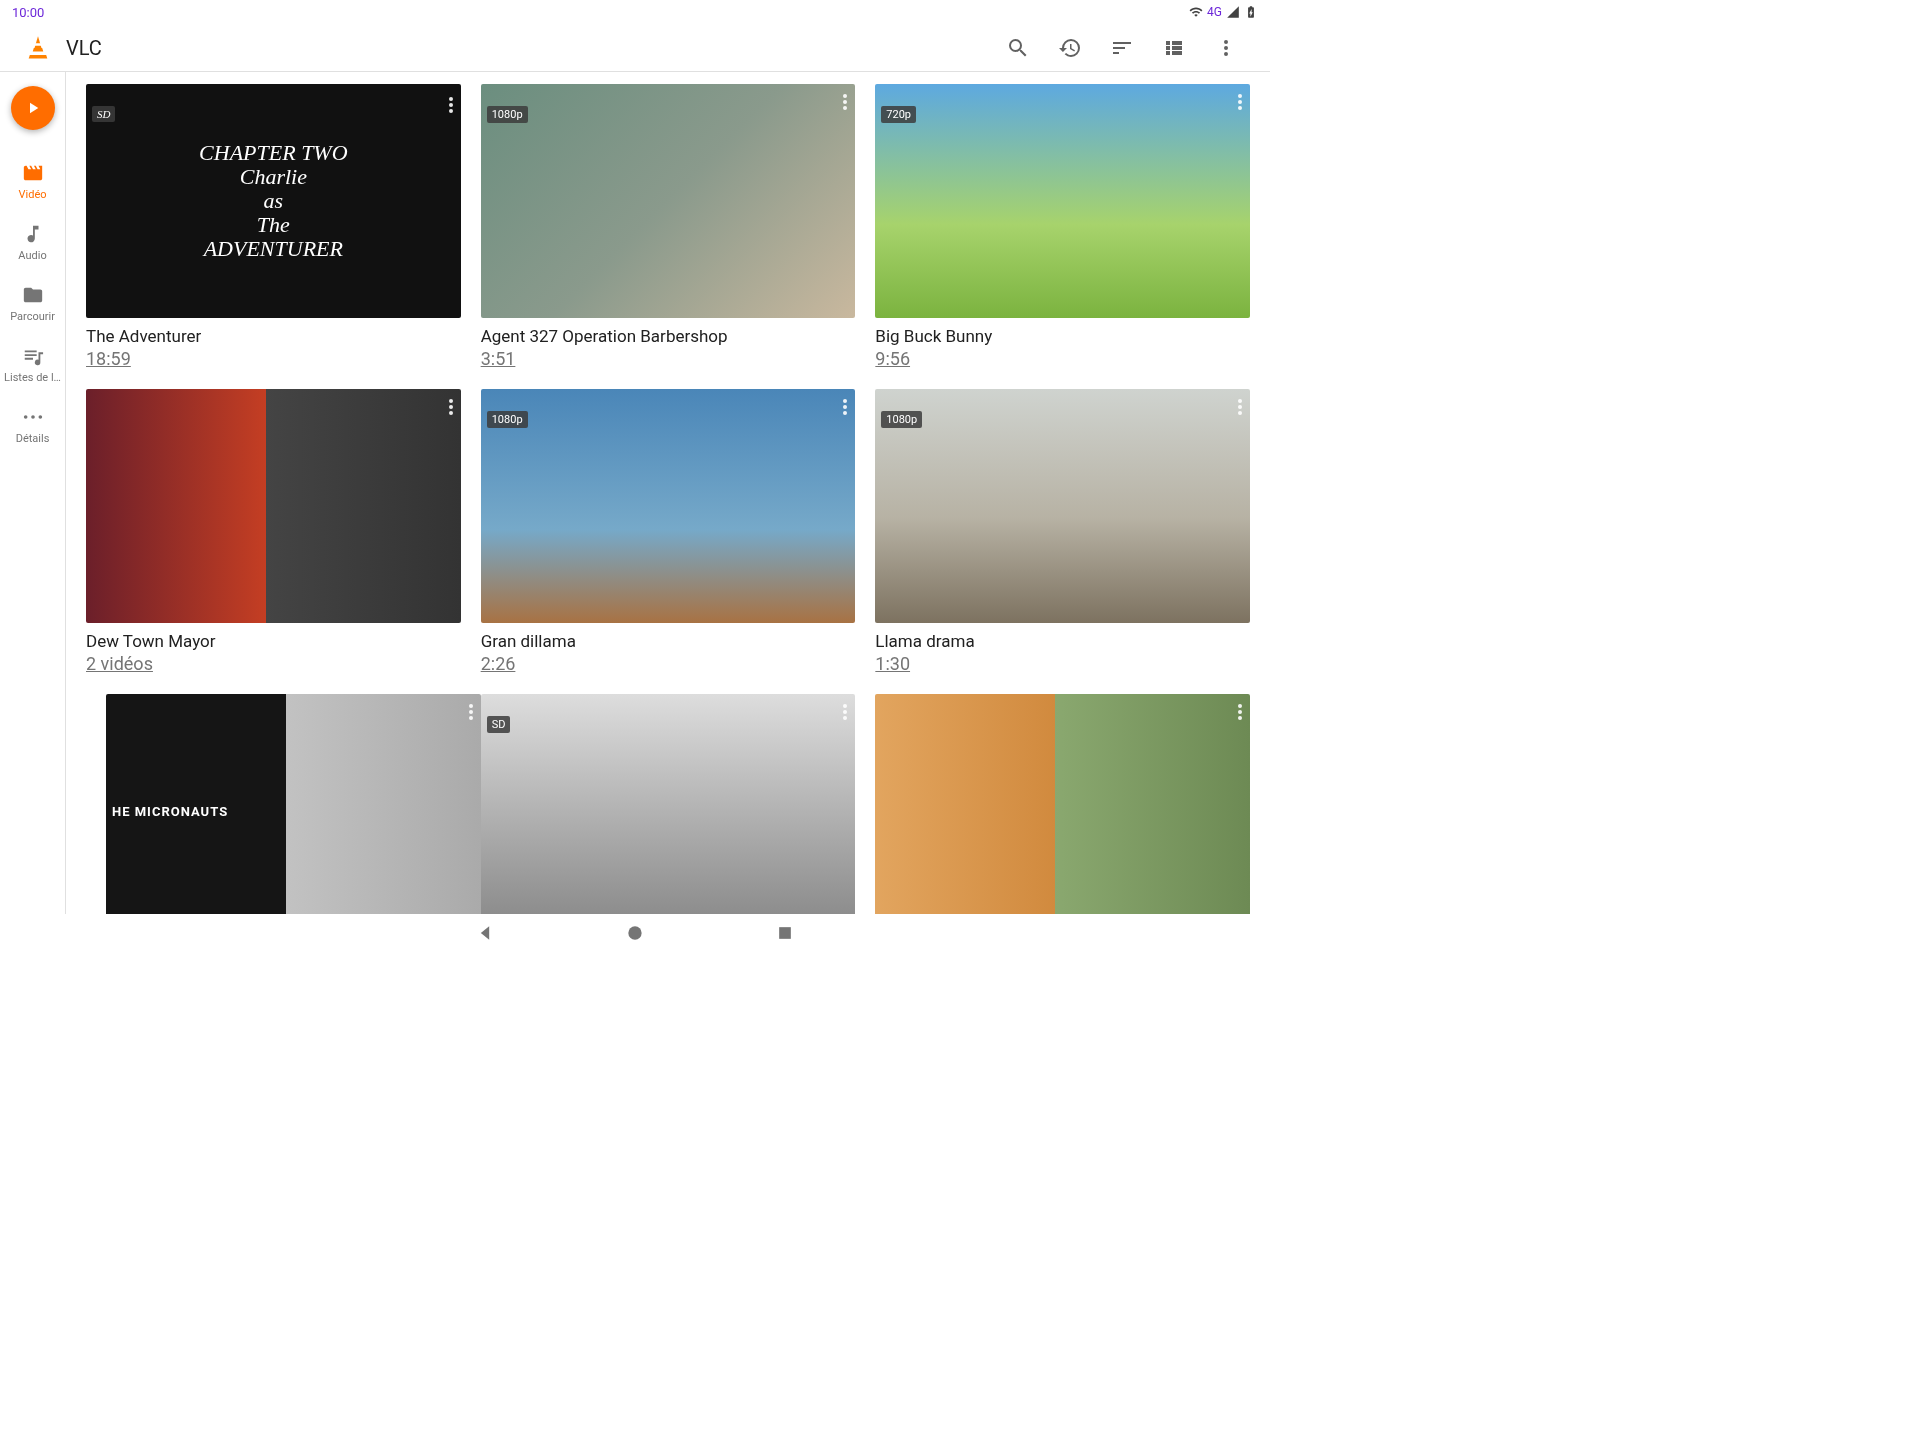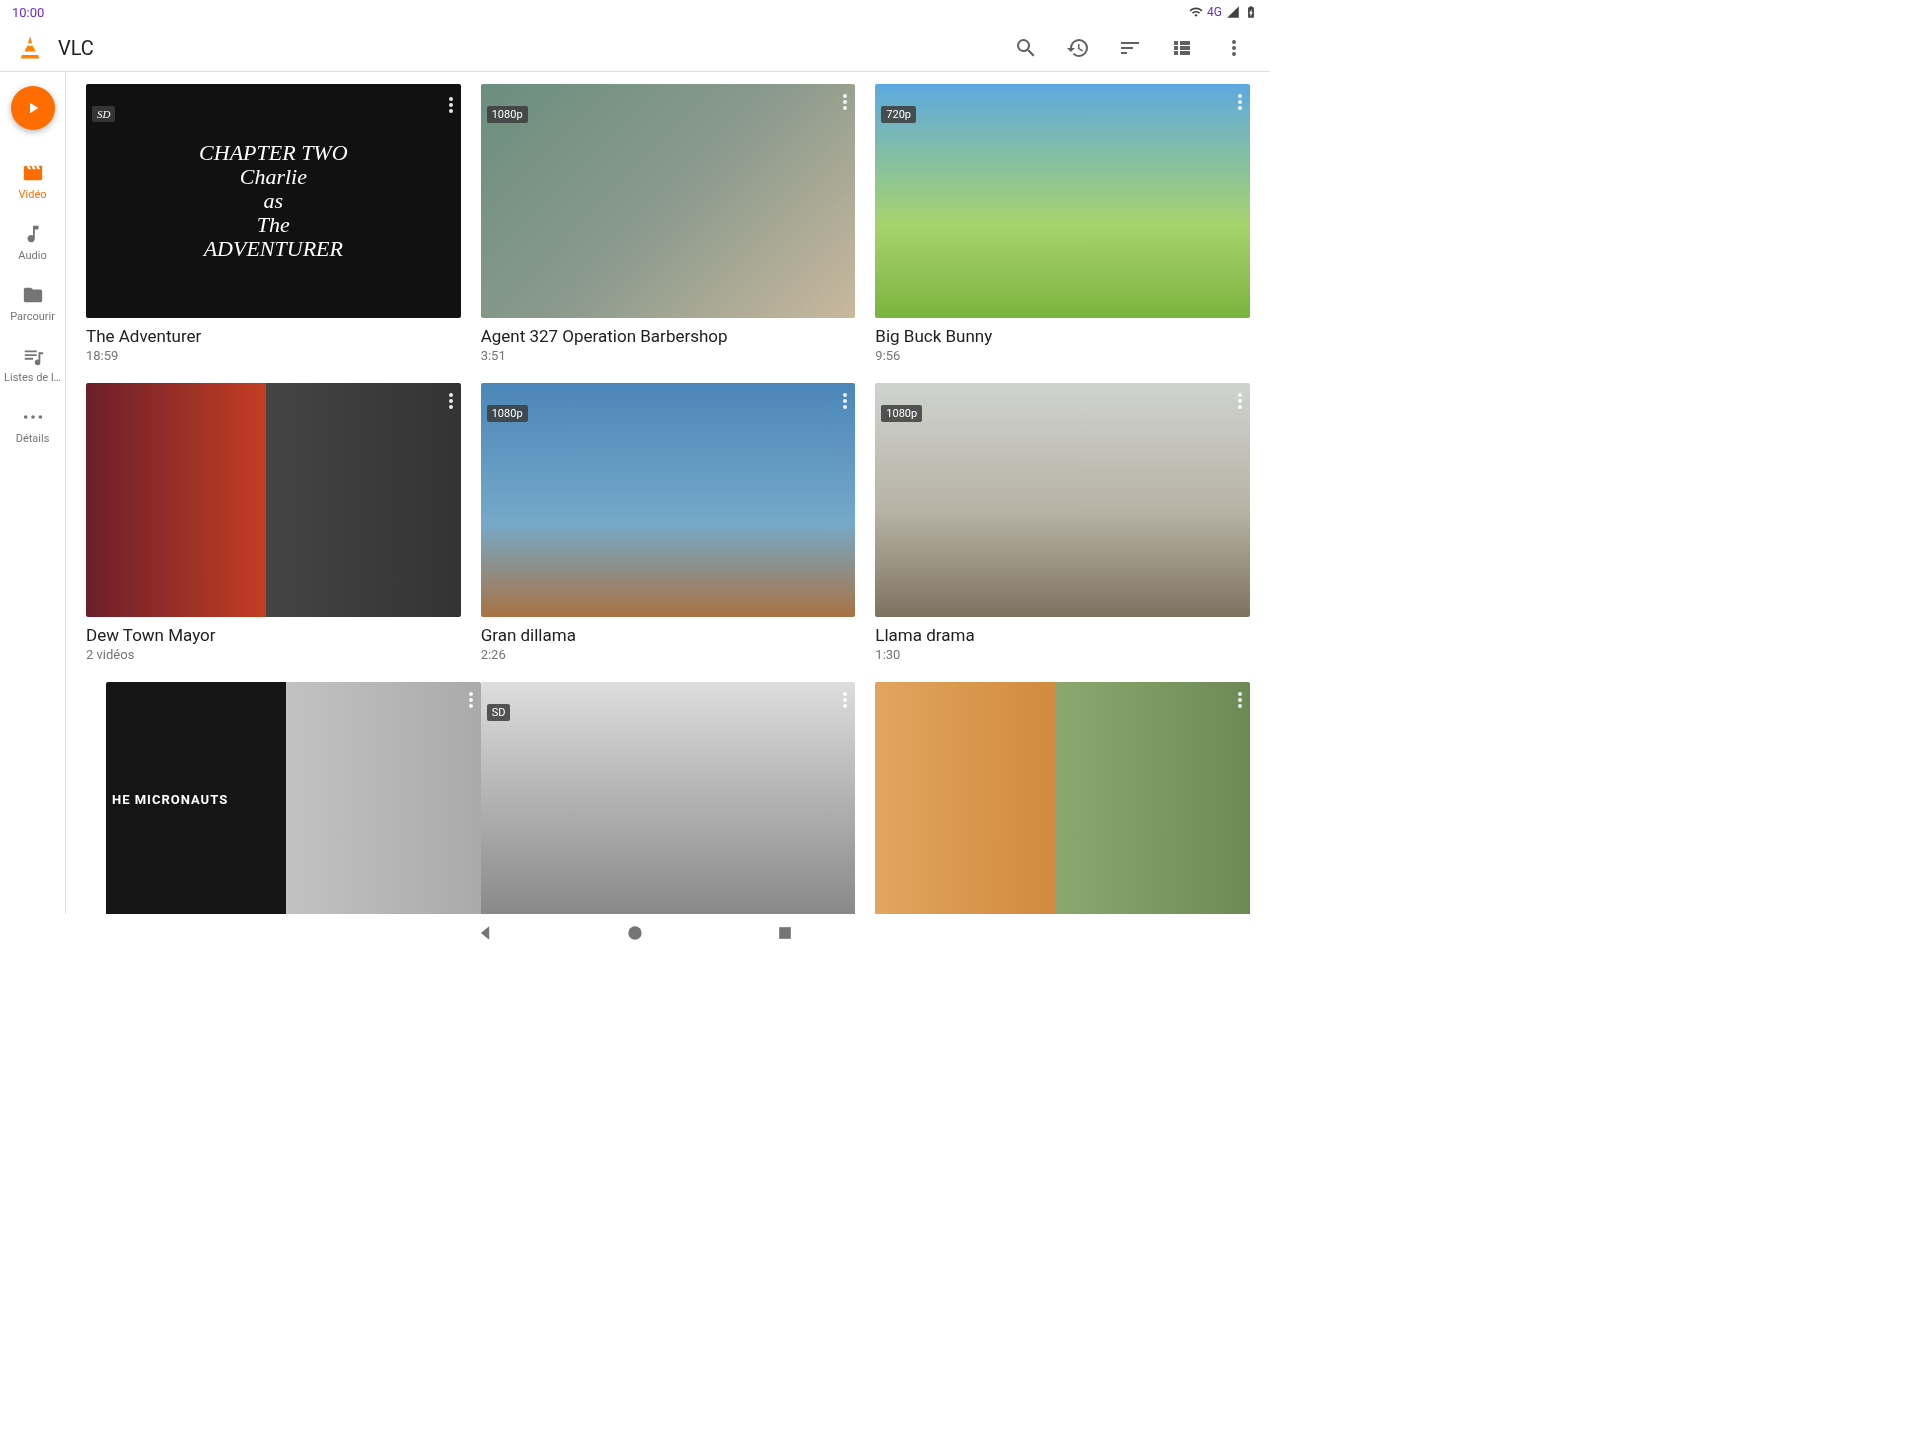--- a/index.html
+++ b/index.html
@@ -2,21 +2,21 @@
 <html><head>
 <meta charset="utf-8">
 <style>
   * { box-sizing: border-box; margin: 0; padding: 0; }
   html, body { width: 1270px; height: 952px; font-family: Roboto, Arial, sans-serif; background: #fff; overflow: hidden; }
   
   .status-bar { height: 24px; display: flex; align-items: center; justify-content: space-between; padding: 8px 12px; font-size: 13px; color: #6d28d9; }
   .status-right { display: flex; align-items: center; gap: 4px; justify-content: center; }
   .status-icon { width: 14px; height: 14px; fill: #424242; }
   
-  .app-bar { height: 48px; display: flex; align-items: center; padding: 0 16px; border-bottom: 1px solid #e0e0e0; }
+  .app-bar { height: 48px; display: flex; align-items: center; padding: 0 24px; border-bottom: 1px solid #e0e0e0; }
   .cone { width: 28px; height: 28px; margin-right: 14px; }
   .app-title { font-size: 20px; color: #212121; font-weight: 400; flex: 1; }
   .toolbar-actions { display: flex; gap: 28px; align-items: center; padding-right: 8px; }
   .toolbar-btn { width: 24px; height: 24px; fill: #616161; cursor: pointer; }
   
   .layout { display: flex; height: calc(100% - 72px - 38px); }
   
   .sidebar { width: 66px; border-right: 1px solid #e0e0e0; display: flex; flex-direction: column; align-items: center; padding-top: 14px; gap: 22px; }
   .fab { width: 44px; height: 44px; border-radius: 50%; background: #ff6d00; display: flex; align-items: center; justify-content: center; cursor: pointer; box-shadow: 0 2px 6px rgba(0,0,0,.3); margin-bottom: 10px; }
   .fab svg { width: 18px; height: 18px; fill: #fff; }
@@ -27,21 +27,21 @@
   .nav-item.active .nav-label { color: #ff6d00; }
   
   .content { flex: 1; padding: 12px 20px; overflow-y: auto; }
   .grid { display: grid; grid-template-columns: repeat(3, 1fr); gap: 20px 20px; }
   .card { cursor: pointer; }
   .thumb { position: relative; width: 100%; aspect-ratio: 16/10; background: #9e9e9e; border-radius: 2px; overflow: hidden; }
   .badge { position: absolute; top: 22px; left: 6px; background: rgba(60,60,60,.85); color: #fff; font-size: 11px; padding: 2px 5px; border-radius: 2px; }
   .card-more { position: absolute; top: 6px; right: 4px; cursor: pointer; padding: 4px; }
   .card-more svg { fill: #fff; width: 4px; height: 16px; opacity: .9; }
   .card-title { font-size: 17px; color: #212121; margin-top: 8px; font-weight: 400; }
-  .card-sub { font-size: 13px; color: #757575; margin-top: 2px; }
+  .card-sub { font-size: 18px; color: #757575; margin-top: 2px; text-decoration: underline; }
   
   
   .t-adv { background: #111; display:flex; align-items:center; justify-content:center; color:#fff; font-style:italic; font-family: cursive; text-align:center; font-size:22px; line-height:1.1; }
   .t-agent { background: linear-gradient(135deg,#6b8e7f 0%, #8a9a8c 50%, #c9b89e 100%); }
   .t-bunny { background: linear-gradient(to bottom, #5da9e0 0%, #a7d36c 60%, #7bb33f 100%); }
   .t-dew   { background: linear-gradient(90deg,#6b1f2a 0%,#c43e23 48%, #444 48%, #333 100%); }
   .t-gran  { background: linear-gradient(to bottom,#4a86b8 0%, #76a9c9 60%, #a87243 100%); }
   .t-llama { background: linear-gradient(to bottom,#cfd3cf 0%, #b7b2a4 55%, #7d7260 100%); }
   .t-micro { background: linear-gradient(90deg,#151515 0%,#151515 48%, #c2c2c2 48%, #aaa 100%); display:flex; align-items:center;margin-left:20px; }
   .t-micro span { color:#fff; font-weight:700; font-size:13px; letter-spacing:1px; margin-left:6px; }

